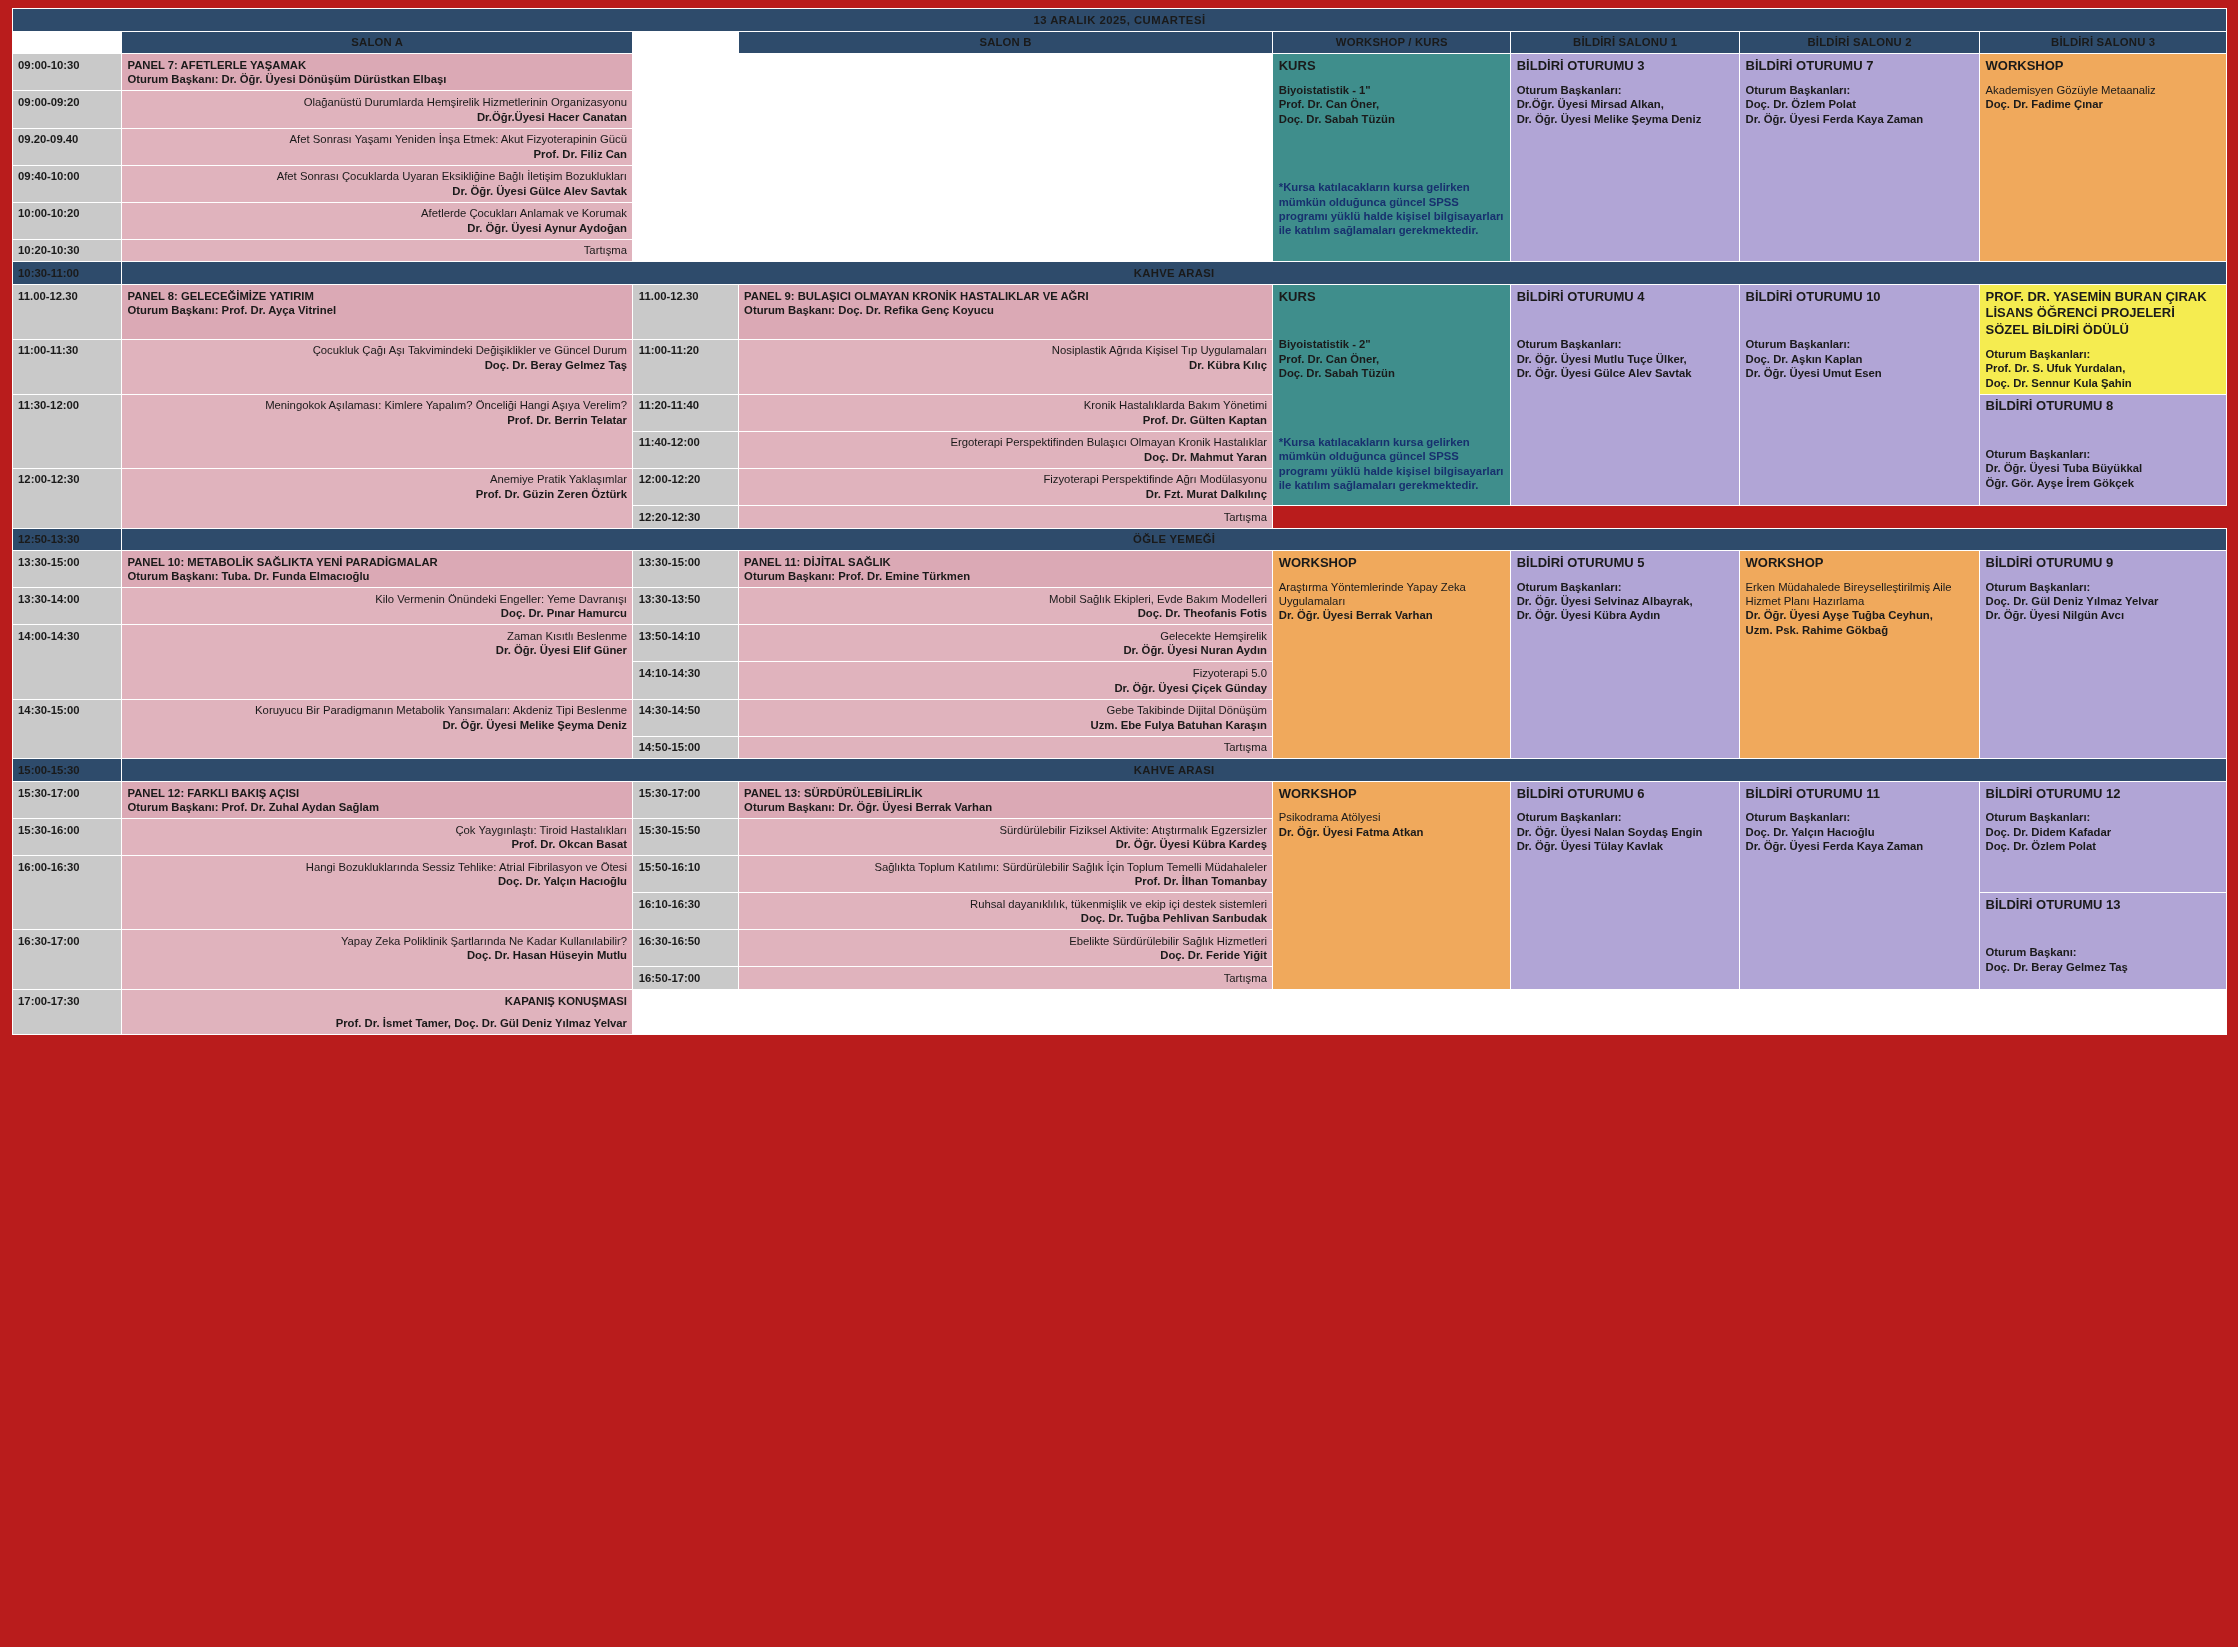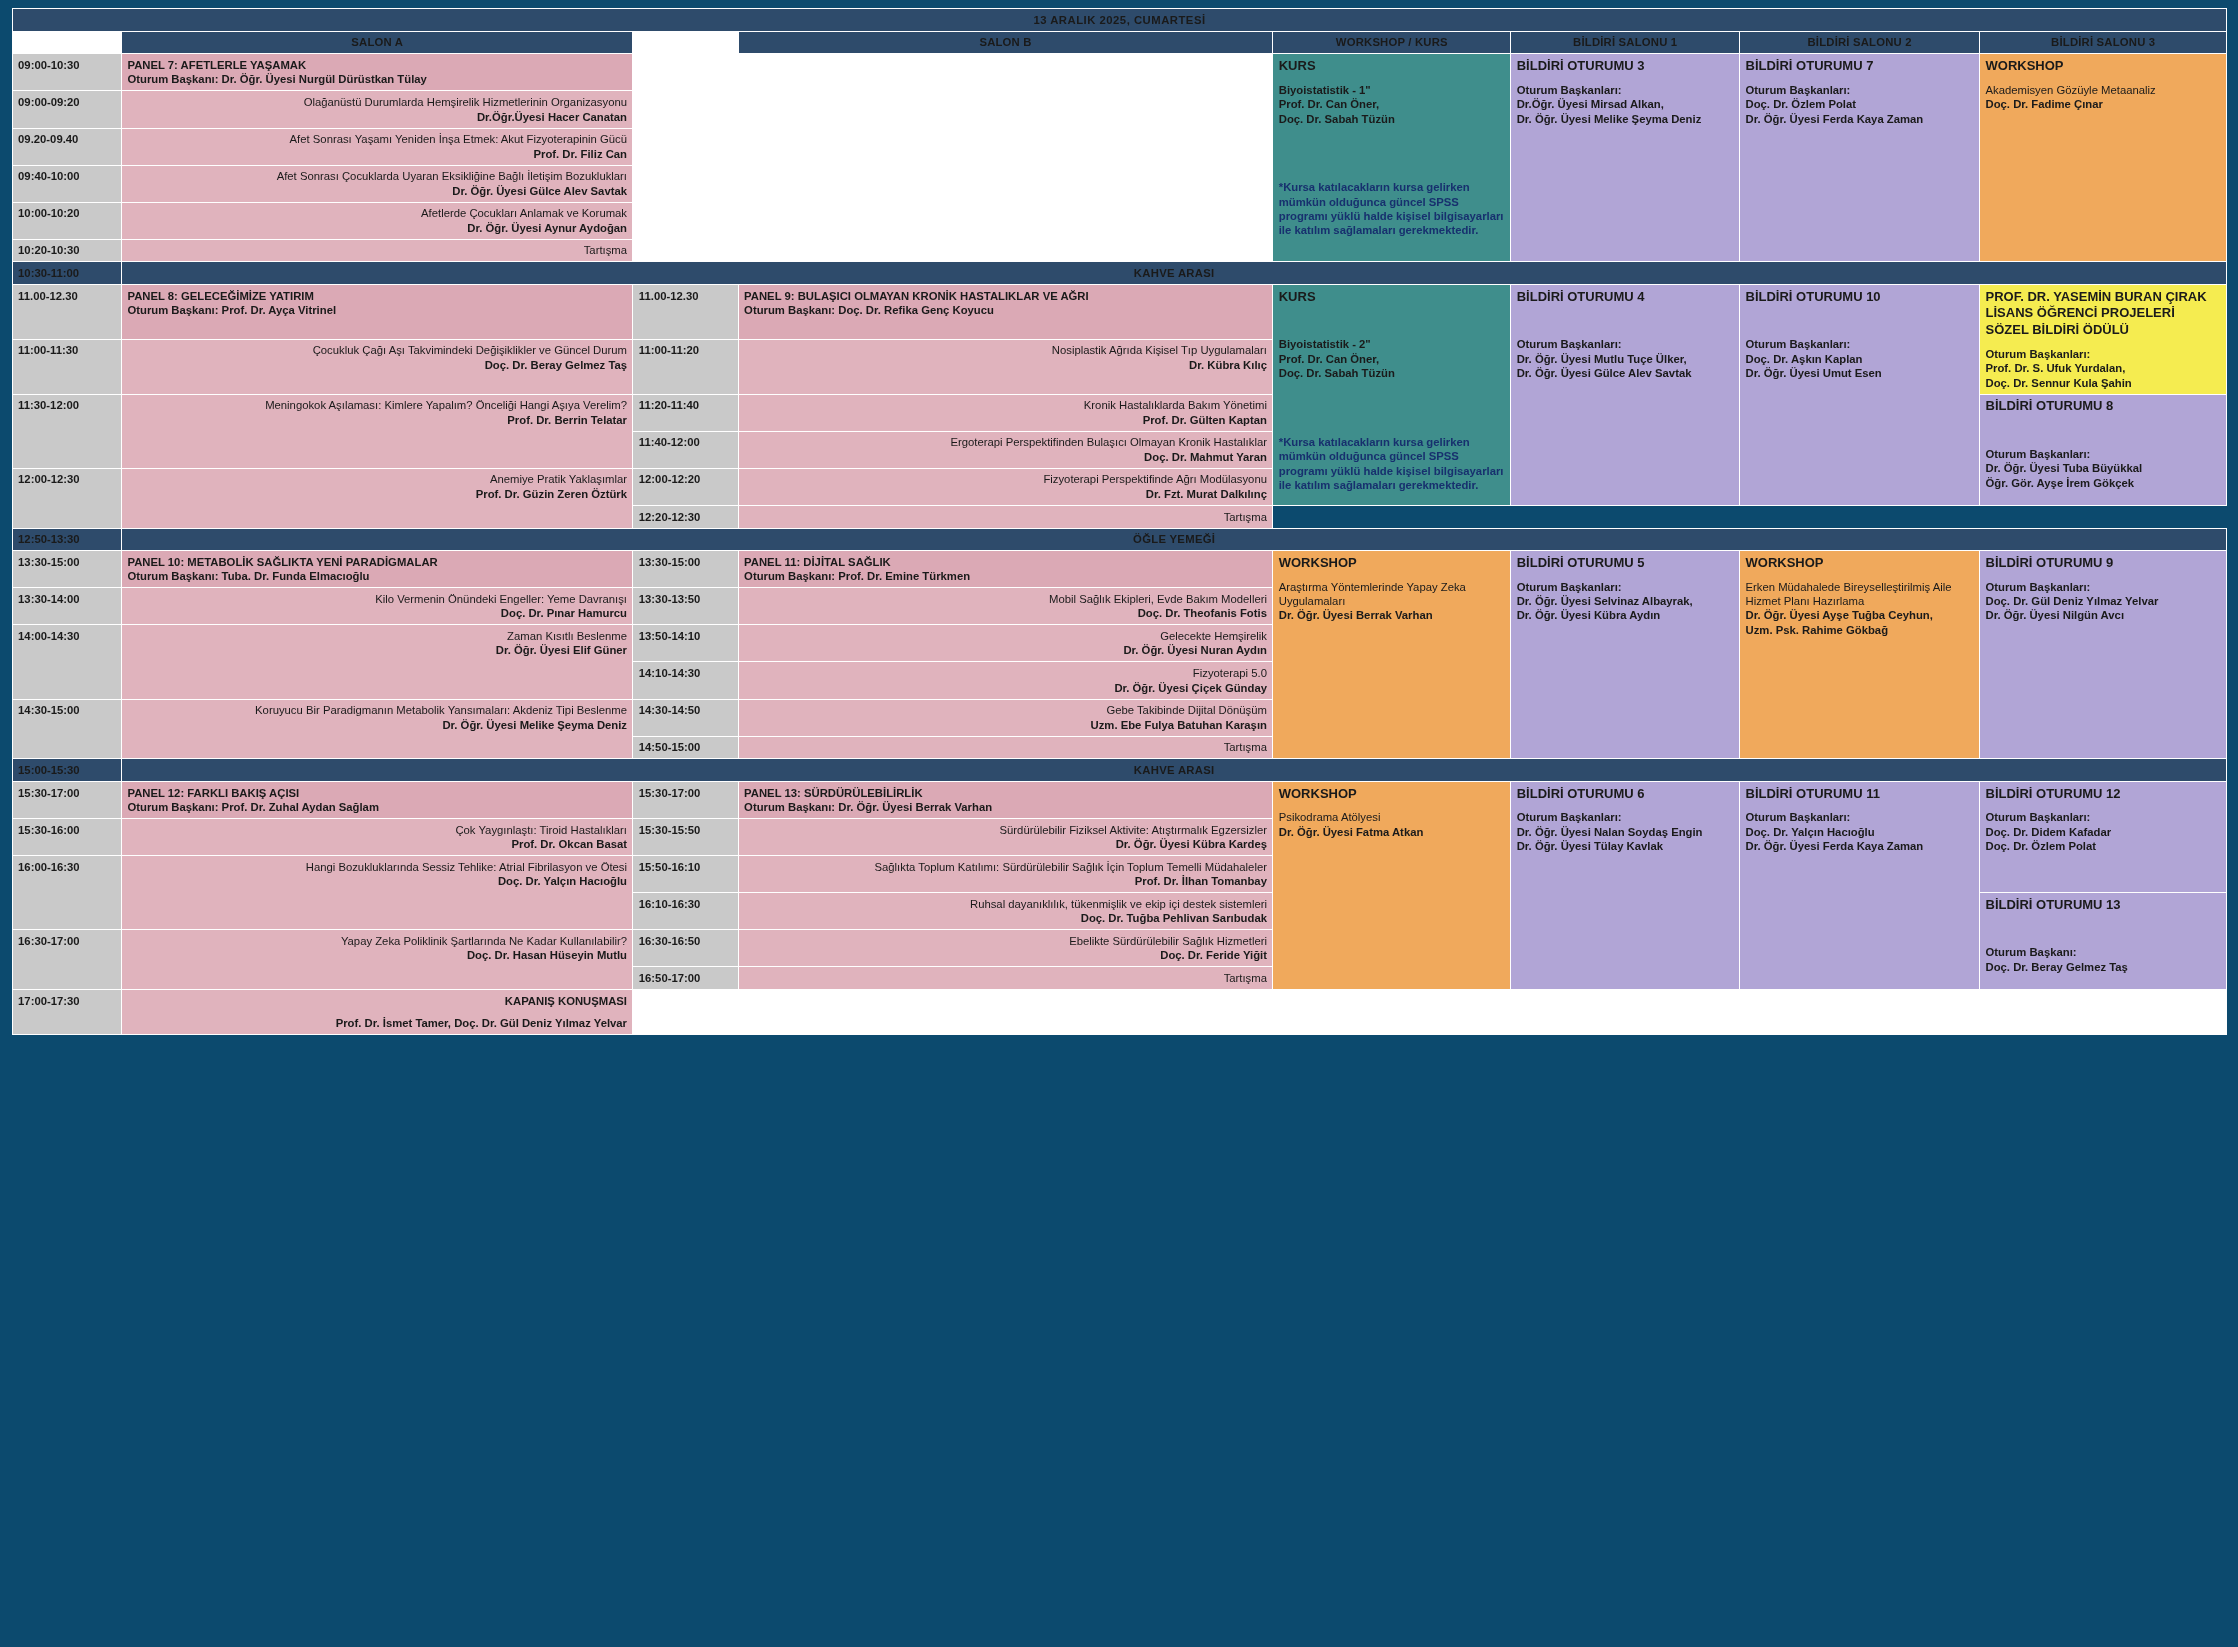--- a/index.html
+++ b/index.html
@@ -5,21 +5,21 @@
   * { box-sizing: border-box; }
   html, body {
     margin: 0; padding: 0;
     background: #ffffff;
     font-family: "Liberation Sans", sans-serif;
   }
   #page {
     width: 2239px;
     height: 1647px;
     position: relative;
-    background: #0c4a6e;
+    background: #b91c1c;
     padding: 8.1px 11.7px 0 11.7px;
   }
   table.sched {
     width: 100%;
     border-collapse: collapse;
     table-layout: fixed;
   }
   table.sched td, table.sched th {
     border: 0.9px solid #ffffff;
     vertical-align: top;
@@ -127,21 +127,21 @@
       <td class="hdr">WORKSHOP / KURS</td>
       <td class="hdr">BİLDİRİ SALONU 1</td>
       <td class="hdr">BİLDİRİ SALONU 2</td>
       <td class="hdr">BİLDİRİ SALONU 3</td>
     </tr>
 
     <tr>
       <td class="c-time-cell">09:00-10:30</td>
       <td class="c-pink-h">
         <div class="ttl">PANEL 7: AFETLERLE YAŞAMAK</div>
-        <div class="nm">Oturum Başkanı: Dr. Öğr. Üyesi Nurgül Dürüstkan Tülay</div>
+        <div class="nm">Oturum Başkanı: Dr. Öğr. Üyesi Dönüşüm Dürüstkan Elbaşı</div>
       </td>
       <td class="c-blank" rowspan="6"></td>
       <td class="c-blank" rowspan="6"></td>
 
       <td class="c-teal" rowspan="6">
         <div class="lbl">KURS</div>
         <div class="sp"></div>
         <div class="ttl">Biyoistatistik - 1"</div>
         <div class="nm" style="white-space:pre-line">Prof. Dr. Can Öner,
 Doç. Dr. Sabah Tüzün</div>

